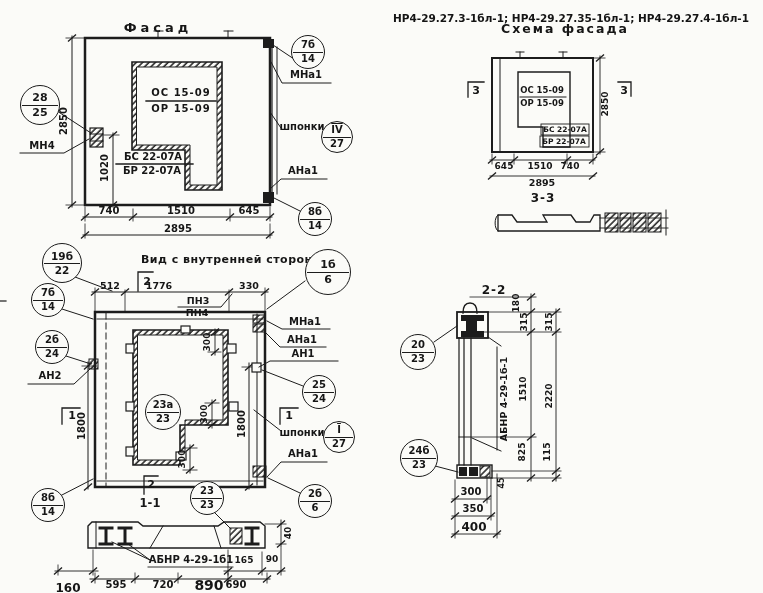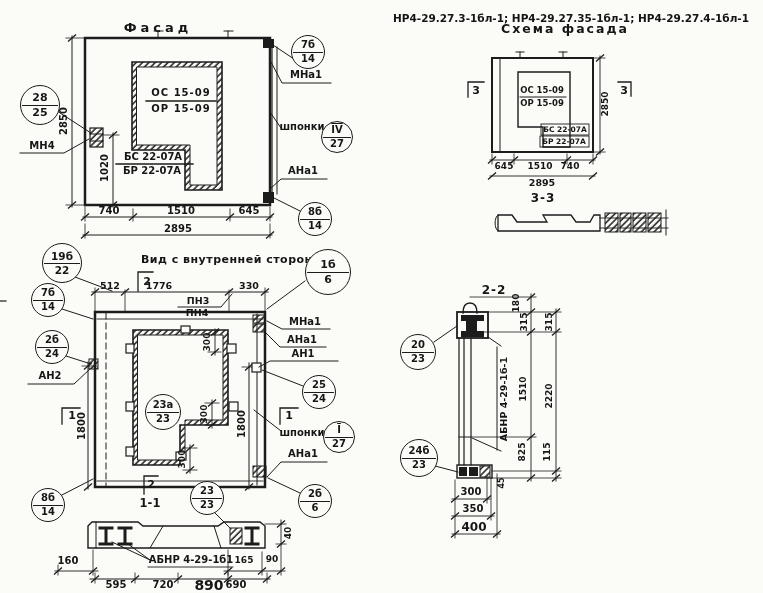--- a/index.html
+++ b/index.html
@@ -379,21 +379,21 @@
 <div class="co" style="left:298px;top:484px;width:34px;height:34px;font-size:10px">
   <div class="t">2б</div>
   <div class="b">6</div>
 </div>
 <div class="co" style="left:190px;top:481px;width:34px;height:34px;font-size:10px">
   <div class="t">23</div>
   <div class="b">23</div>
 </div>
 
 <div class="lb" style="left:191px;top:560px;font-size:10px">АБНР 4-29-1б1</div>
-<div class="lb" style="left:68px;top:561px;font-size:10px">160</div>
+<div class="lb" style="left:68px;top:588px;font-size:12px">160</div>
 <div class="lb" style="left:244px;top:560px;font-size:9px">165</div>
 <div class="lb" style="left:272px;top:559px;font-size:9px">90</div>
 <div class="vlb" style="left:288px;top:533px;font-size:9px">40</div>
 <div class="lb" style="left:116px;top:585px;font-size:10px">595</div>
 <div class="lb" style="left:163px;top:585px;font-size:10px">720</div>
 <div class="lb" style="left:209px;top:585px;font-size:14px">890</div>
 <div class="lb" style="left:236px;top:585px;font-size:10px">690</div>
 
 <div class="lb" style="left:494px;top:290px;font-size:12px;letter-spacing:1px">2-2</div>
 <div class="vlb" style="left:504px;top:399px;font-size:9.5px">АБНР 4-29-1б-1</div>

